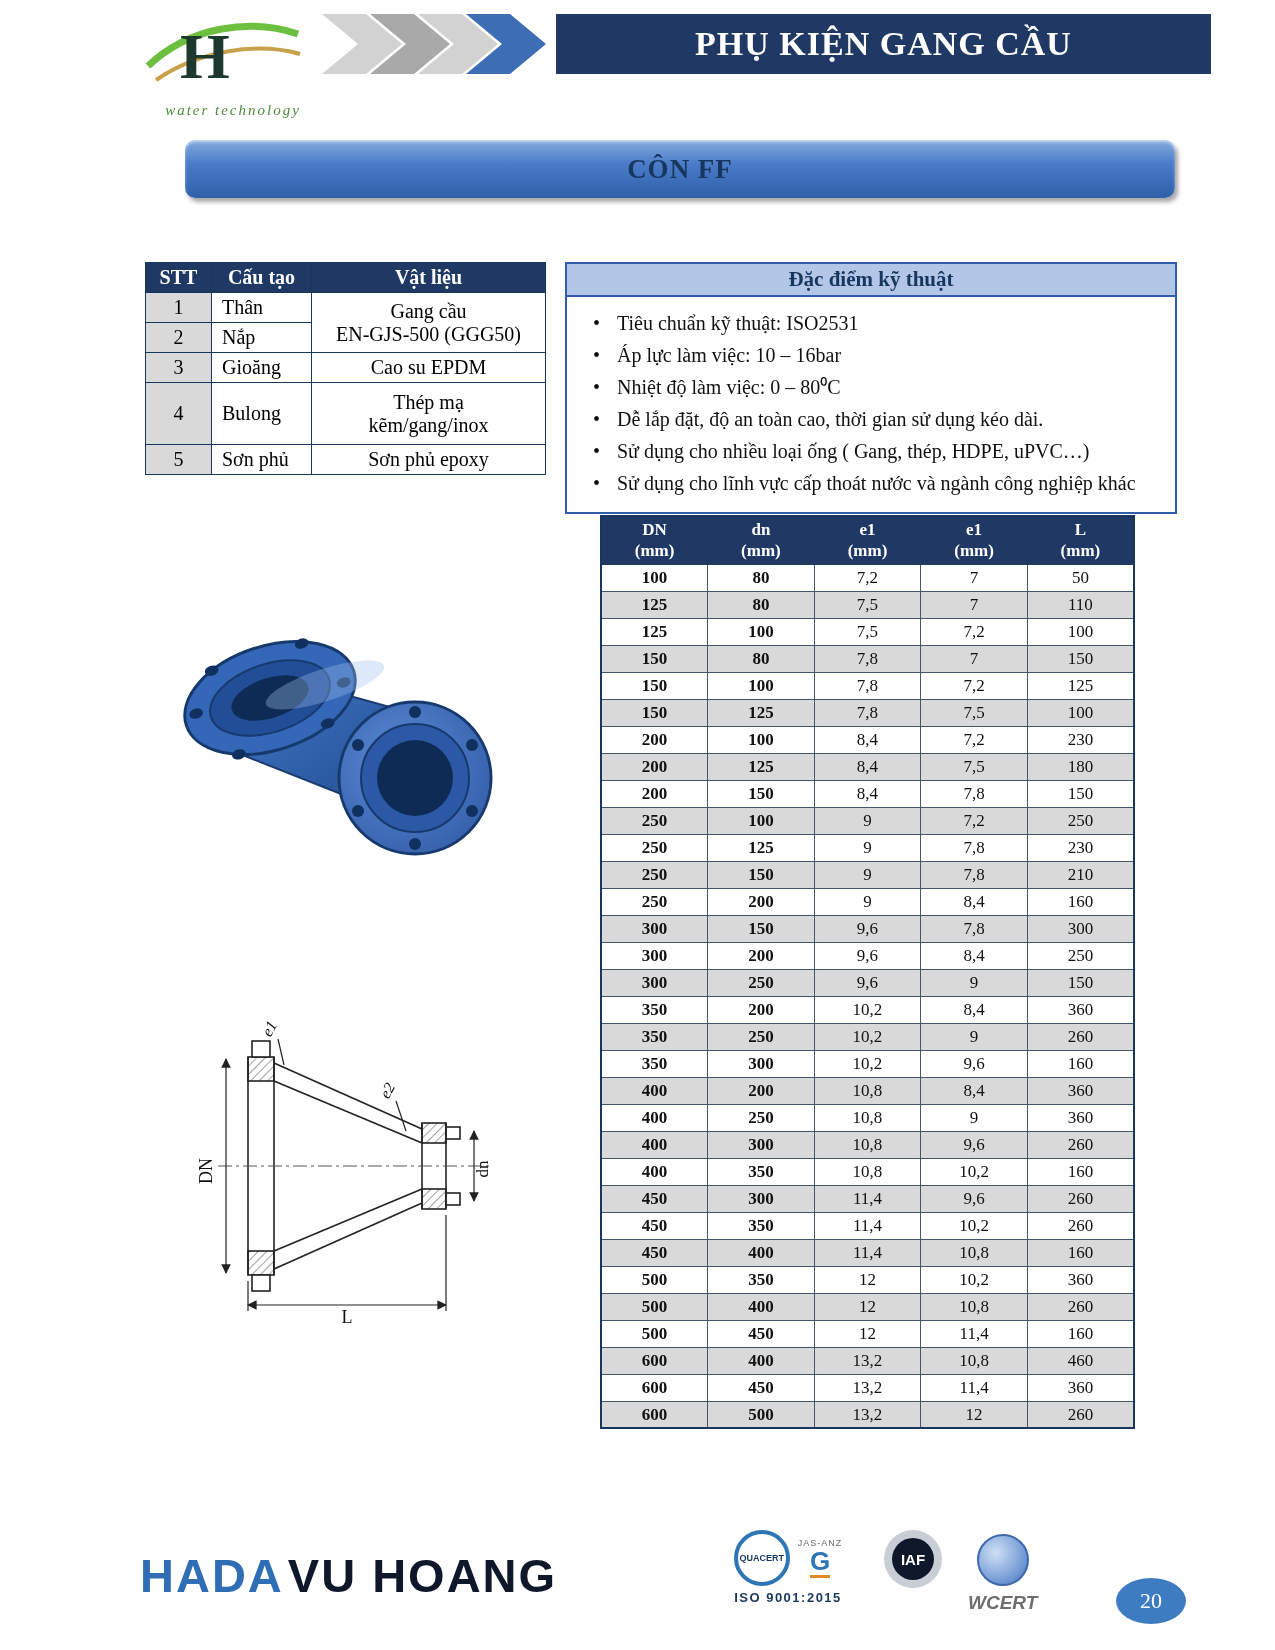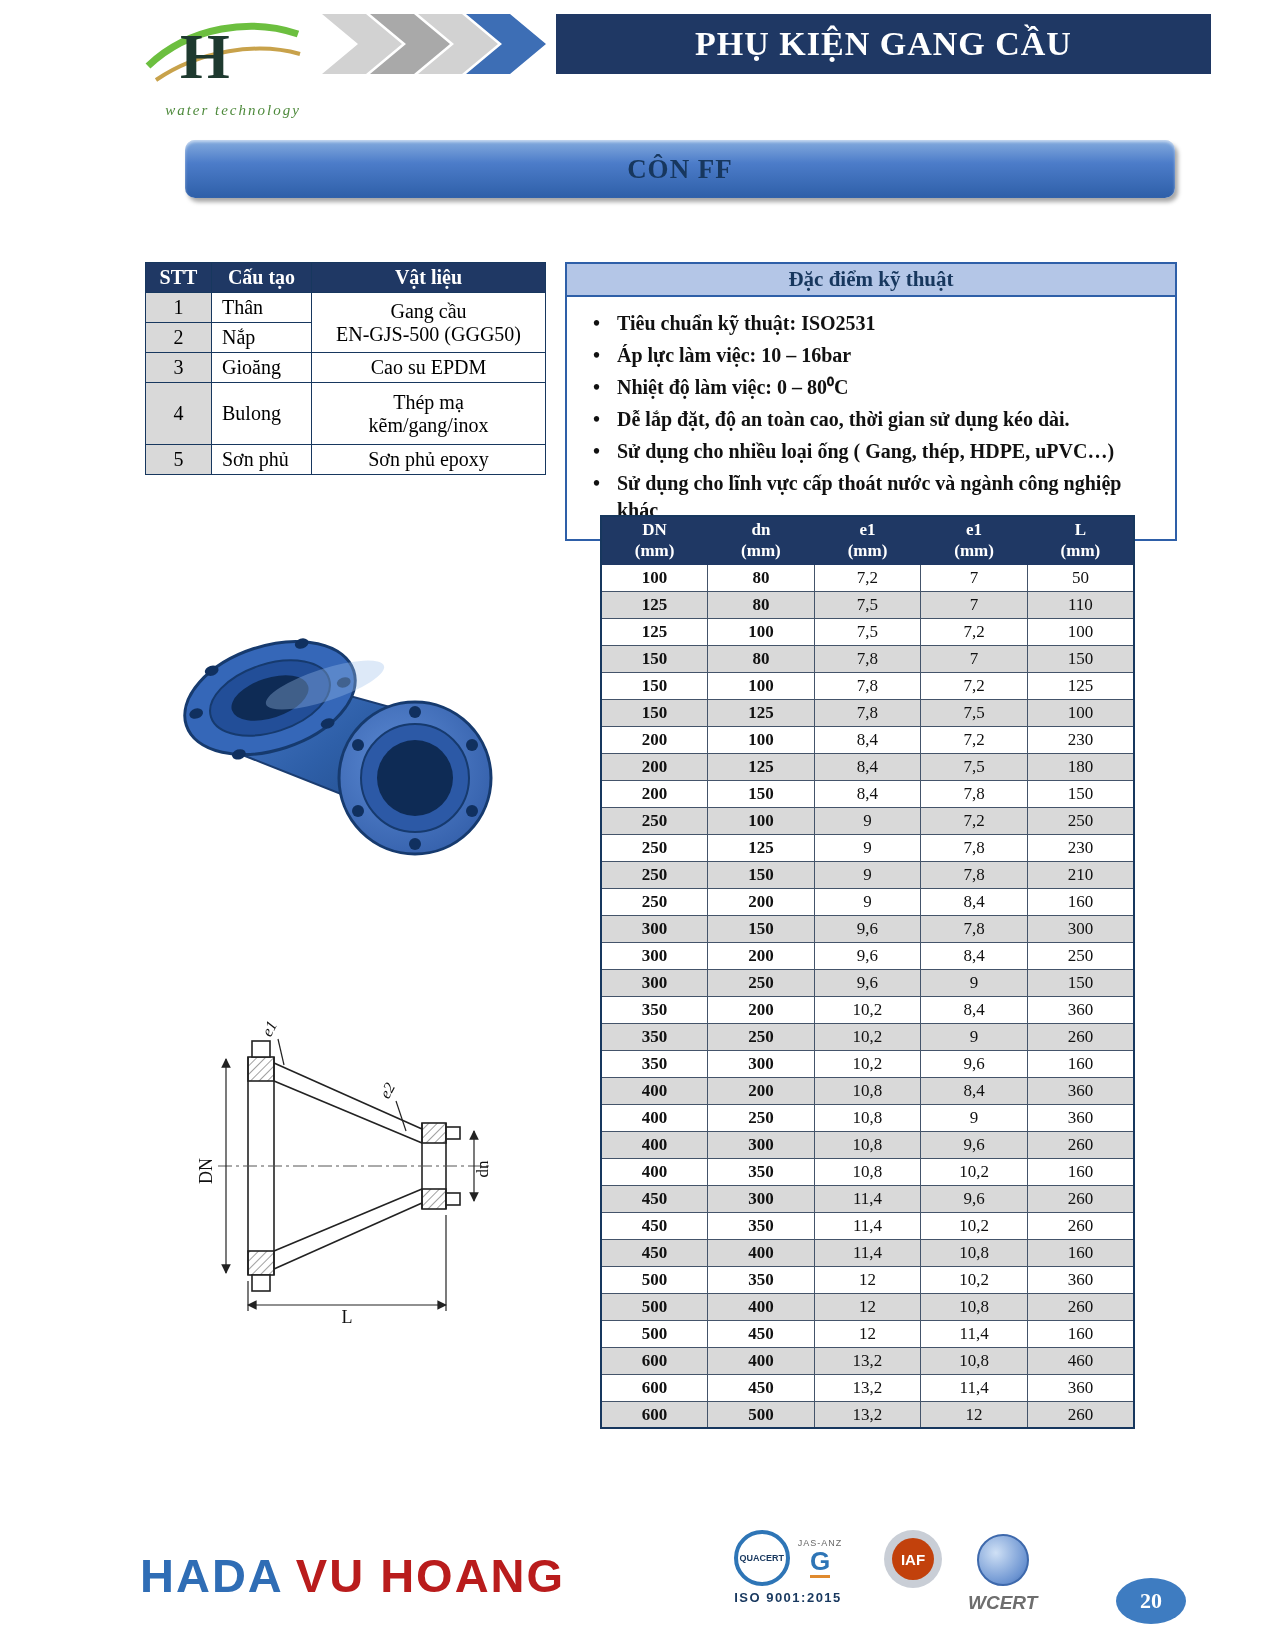--- a/index.html
+++ b/index.html
@@ -66,21 +66,21 @@
 
   
   .specs {
     position:absolute; left:565px; top:262px; width:612px;
     border:2px solid #2E5FA8; background:#fff;
   }
   .specs-header {
     background:#B4C6E7; color:#17375E; font-weight:bold; font-size:21px;
     text-align:center; padding:3px 0; border-bottom:2px solid #2E5FA8;
   }
-  .specs-list { list-style:none; padding:8px 14px 10px 16px; font-size:20px; color:#111;font-weight:bold; }
+  .specs-list { list-style:none; padding:8px 14px 10px 16px; font-size:20px; color:#111; }
   .specs-list li { position:relative; padding-left:34px; margin:5px 0; line-height:1.35; }
   .specs-list li::before { content:"•"; position:absolute; left:10px; top:0; font-size:20px; }
 
   
   .product-photo { position:absolute; left:175px; top:590px; }
   .tech-drawing  { position:absolute; left:190px; top:1005px; }
   .tech-drawing text { font-family:"Liberation Serif", serif; }
 
   
   .dim-table {
@@ -99,21 +99,21 @@
   .dim-table tbody tr:nth-child(even) td { background:#D9D9D9; }
   .dim-table td.b { font-weight:bold; }
 
   
   .brand {
     position:absolute; left:140px; top:1548px;
     font-family:"Liberation Sans", sans-serif; font-weight:bold;
     font-size:47px; letter-spacing:2px; white-space:nowrap;
   }
   .brand .hada { color:#2F6DB5; }
-  .brand .vu   { color:#b91c1c; margin-left:12px; }
+  .brand .vu   { color:#0f172a; margin-left:4px; }
 
   .certs {
     position:absolute; left:718px; top:1530px; display:flex; align-items:flex-start; gap:26px;
   }
   .cert-quacert { width:140px; text-align:center; }
   .qc-row { display:flex; align-items:center; justify-content:center; gap:8px; }
   .qc-circle {
     width:56px; height:56px; border-radius:50%; border:4px solid #2E75B6;
     display:flex; align-items:center; justify-content:center;
     font-size:9px; font-weight:bold; color:#17375E; font-family:"Liberation Sans", sans-serif;
@@ -127,38 +127,38 @@
   }
   .iso {
     margin-top:4px; font-size:13px; font-weight:bold; color:#17375E;
     letter-spacing:1.5px; font-family:"Liberation Sans", sans-serif;
   }
   .iaf-circle {
     width:58px; height:58px; border-radius:50%; background:#C9CED6;
     display:flex; align-items:center; justify-content:center;
   }
   .iaf-circle span {
-    width:42px; height:42px; border-radius:50%; background:#c2410c; color:#fff;
+    width:42px; height:42px; border-radius:50%; background:#0f172a; color:#fff;
     display:flex; align-items:center; justify-content:center;
     font-size:15px; font-weight:bold; font-family:"Liberation Sans", sans-serif;
   }
   .cert-wcert { display:flex; align-items:center; gap:6px; margin-top:4px;flex-direction:column; }
   .wcert-globe {
     width:52px; height:52px; border-radius:50%;
     background:radial-gradient(circle at 35% 35%, #CFE0F5, #6D95D2 70%, #3E69AC);
     border:2px solid #3E69AC;
   }
   .wcert-text {
     font-size:19px; font-weight:bold; font-style:italic; color:#6E6E6E;
     font-family:"Liberation Sans", sans-serif;
   }
   .page-num {
     position:absolute; left:1116px; top:1578px; width:70px; height:46px;
     background:#3E7CC1; border-radius:50%;
-    display:flex; align-items:center; justify-content:center;font-weight:bold;
+    display:flex; align-items:center; justify-content:center;
   }
   .page-num span { color:#fff; font-size:22px; }
 </style>
 </head>
 <body>
 
 <div class="page">
 
   <div class="logo">
     <svg width="170" height="90" viewBox="0 0 170 90">

